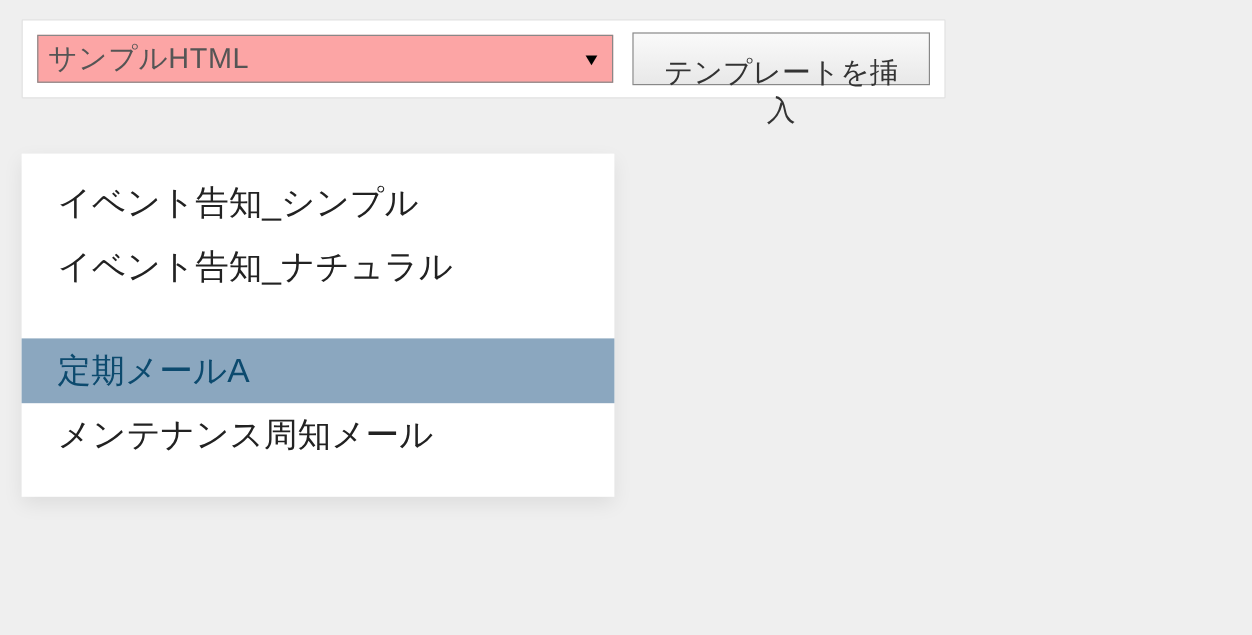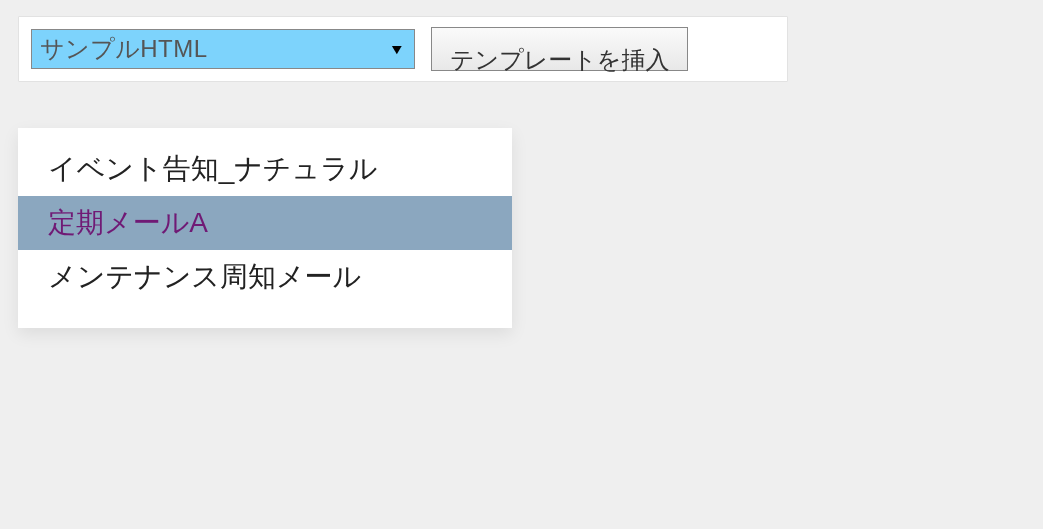--- a/index.html
+++ b/index.html
@@ -18,24 +18,24 @@
       padding: 10px 12px;
       display: flex;
       align-items: center;
       gap: 16px;
     }
     .select-wrap {
       position: relative;
       flex: none;
     }
     .select-box {
-      width: 384px;
+      width: 480px;
       height: 40px;
       border: 1px solid #888;
-      background: #7dd3fc;
+      background: #fca5a5;
       display: flex;
       align-items: center;
       justify-content: space-between;
       padding: 0 10px 0 8px;
       cursor: pointer;
     }
     .select-value {
       font-size: 24px;
       color: #555;
       letter-spacing: 0.5px;
@@ -67,33 +67,35 @@
     }
     .dropdown-item {
       font-size: 28px;
       color: #222;
       padding: 6px 0 6px 30px;
       cursor: pointer;
       line-height: 1.5;
     }
     .dropdown-item.highlighted {
       background: #8ba7bf;
-      color: #701a75;
+      color: #0c4a6e;
+      margin-top: 32px;
     }
   </style>
 </head>
 <body>
 
 <div class="toolbar">
   <div class="select-wrap">
     <div class="select-box">
       <span class="select-value">サンプルHTML</span>
       <span class="select-caret">▼</span>
     </div>
   </div>
   <button class="insert-btn">テンプレートを挿入</button>
 </div>
 
 <div class="dropdown-list">
+  <div class="dropdown-item">イベント告知_シンプル</div>
   <div class="dropdown-item">イベント告知_ナチュラル</div>
   <div class="dropdown-item highlighted">定期メールA</div>
   <div class="dropdown-item">メンテナンス周知メール</div>
 </div>
 
 </body></html>

